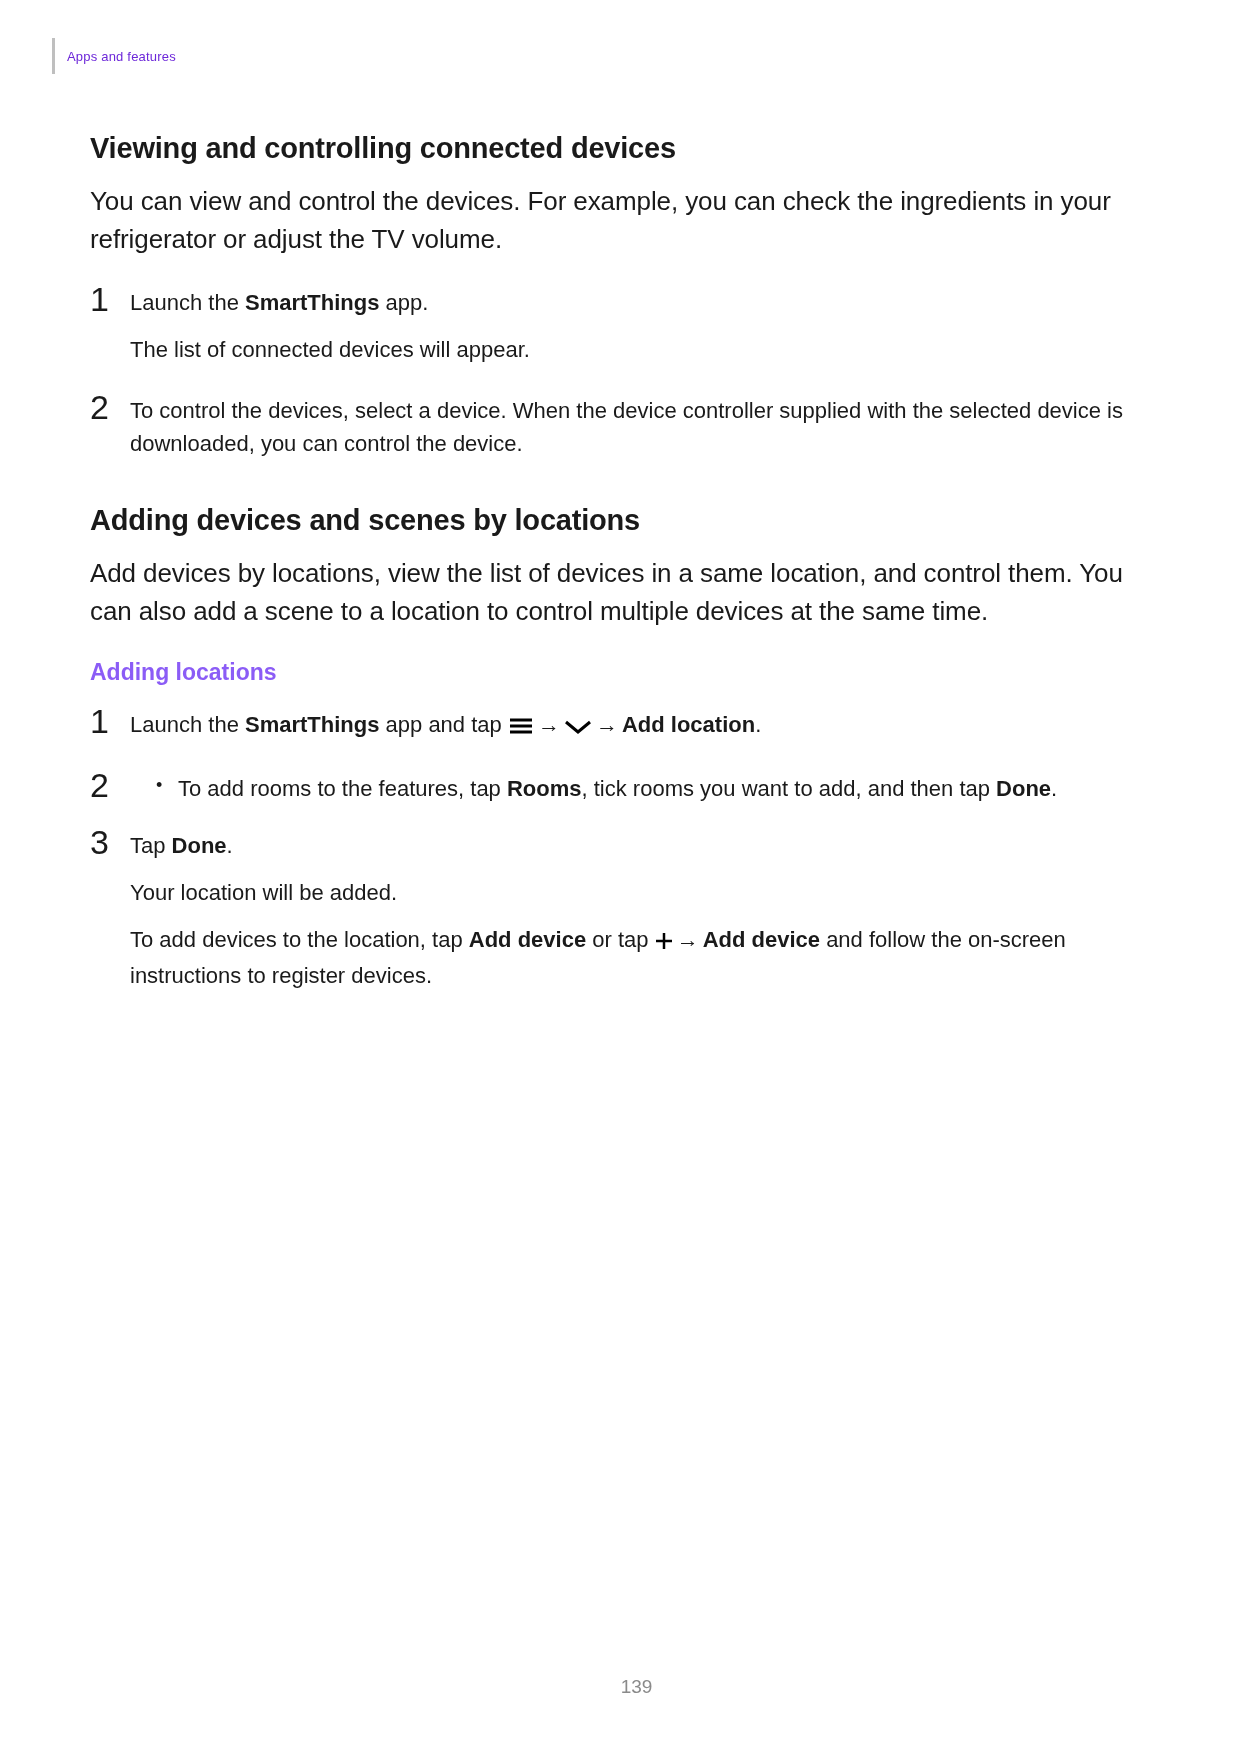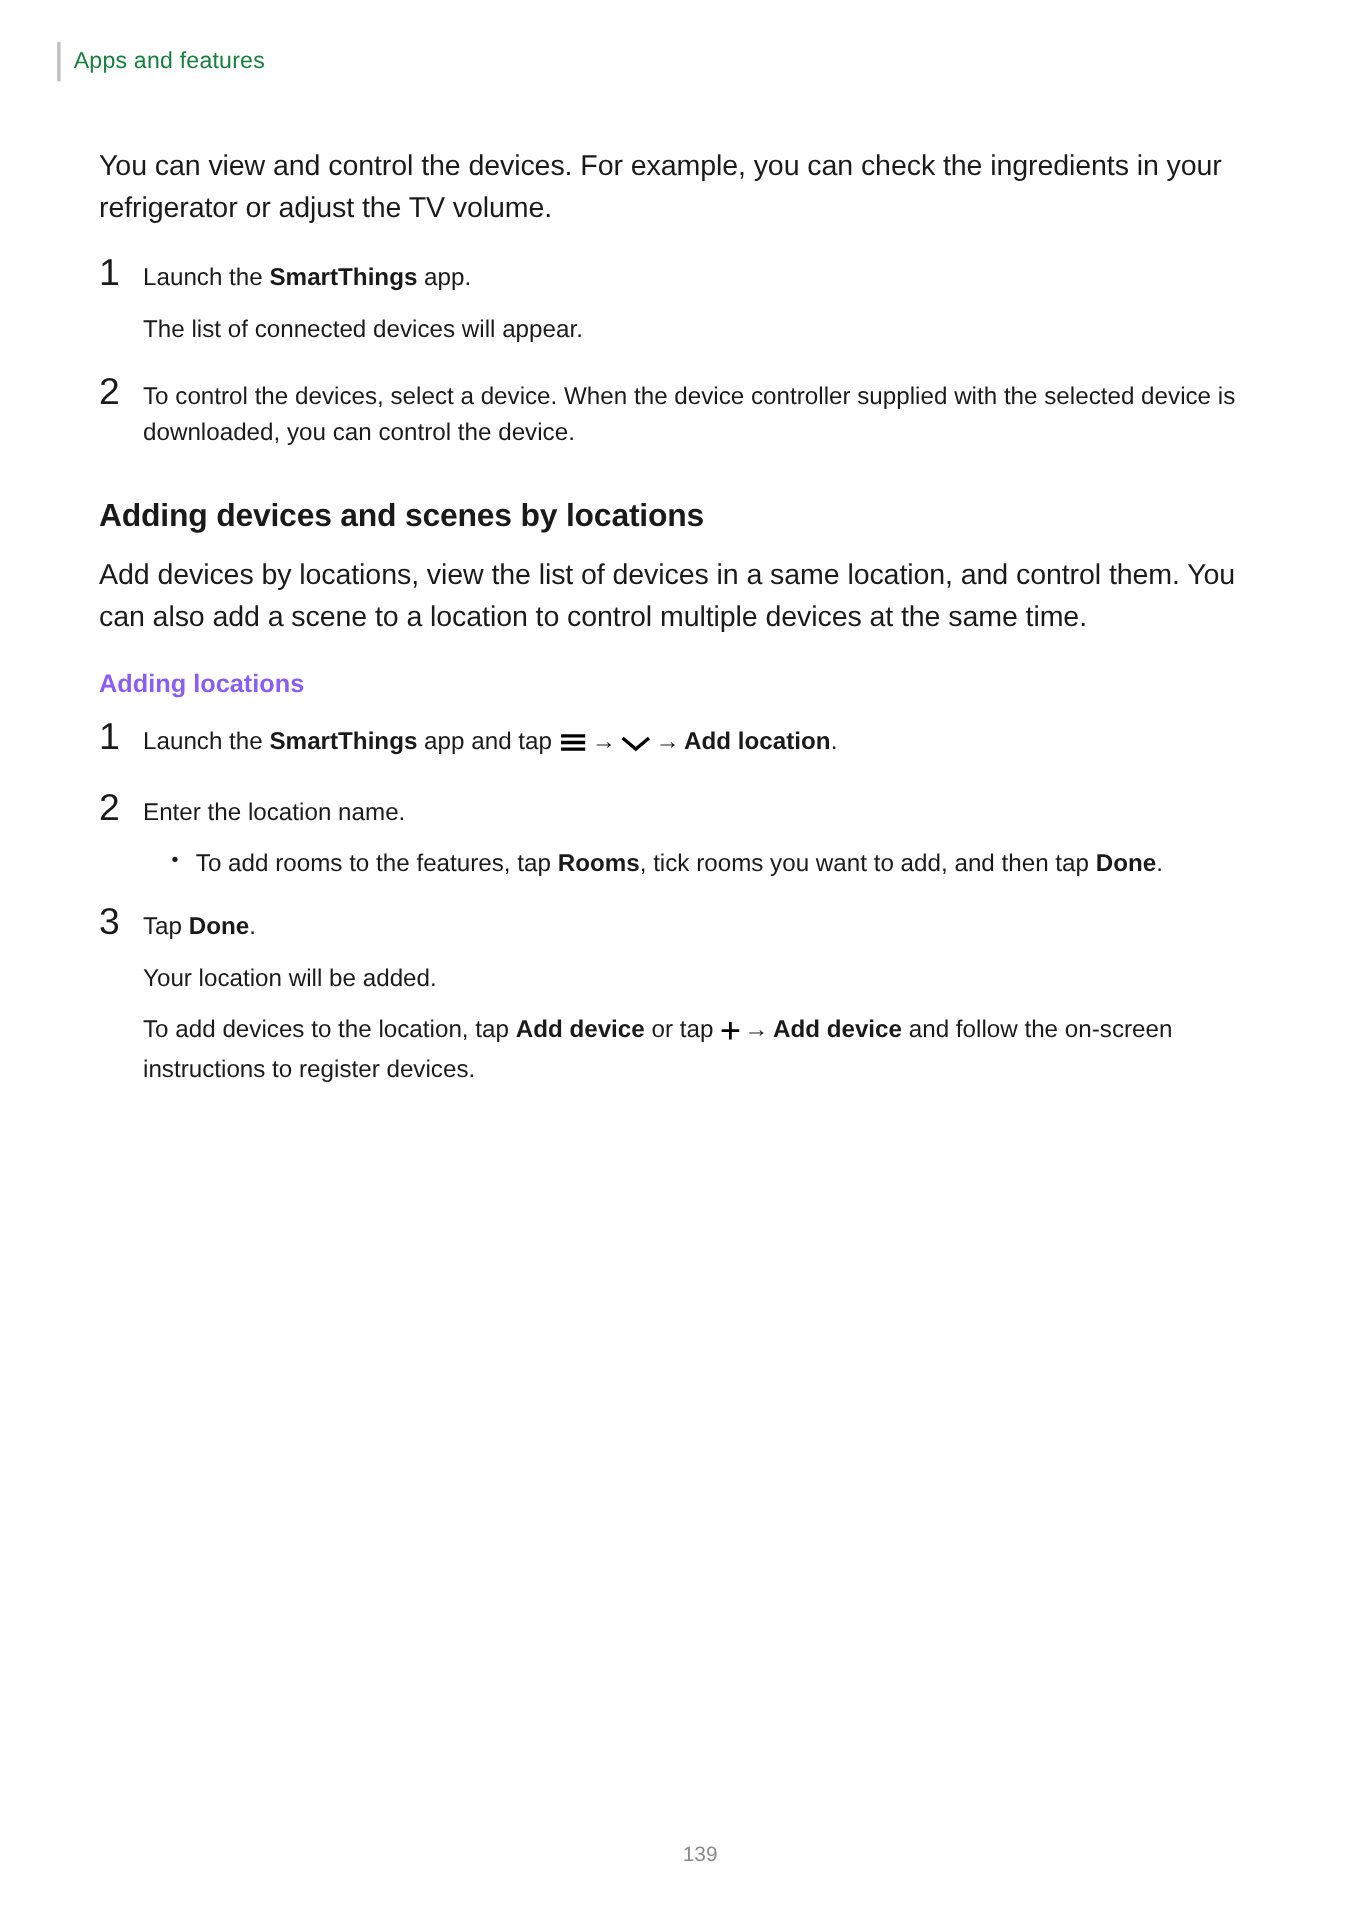--- a/index.html
+++ b/index.html
@@ -23,22 +23,22 @@
     gap: 12px;
     margin-bottom: 58px;
   }
   .header-rule {
     width: 3px;
     height: 36px;
     background: #bfbfbf;
     margin-left: -38px;
   }
   .header-text {
-    color: #15803d;
-    font-size: 21px;
+    color: #6d28d9;
+    font-size: 13px;
     letter-spacing: 0.2px;
   }
   h2.section {
     font-size: 29px;
     font-weight: 700;
     margin: 0 0 18px 0;
     letter-spacing: -0.2px;
   }
   p.intro {
     font-size: 26px;
@@ -119,20 +119,21 @@
 </head>
 <body>
 
 <div class="page">
 
   <div class="header-row">
     <div class="header-rule"></div>
     <div class="header-text">Apps and features</div>
   </div>
 
+  <h2 class="section">Viewing and controlling connected devices</h2>
   <p class="intro">You can view and control the devices. For example, you can check the ingredients in your refrigerator or adjust the TV volume.</p>
 
   <div class="step">
     <div class="step-num">1</div>
     <div class="step-body">
       <p>
         <span>Launch the </span><span class="bold">SmartThings</span><span> app.</span>
       </p>
       <p class="sub">The list of connected devices will appear.</p>
     </div>
@@ -161,21 +162,20 @@
             </svg></span><span class="arrow"> → </span><span class="icon"><svg width="28" height="16" viewBox="0 0 28 16">
               <polyline points="2,3 14,13 26,3" fill="none" stroke="#000" stroke-width="3"></polyline>
             </svg></span><span class="arrow"> → </span><span class="bold">Add location</span><span>.</span>
       </p>
     </div>
   </div>
 
   <div class="step">
     <div class="step-num">2</div>
     <div class="step-body">
-      <p>Enter the location name.</p>
       <ul class="bullets">
         <li>
           <span>To add rooms to the features, tap </span><span class="bold">Rooms</span><span>, tick rooms you want to add, and then tap </span><span class="bold">Done</span><span>.</span>
         </li>
       </ul>
     </div>
   </div>
 
   <div class="step">
     <div class="step-num">3</div>

